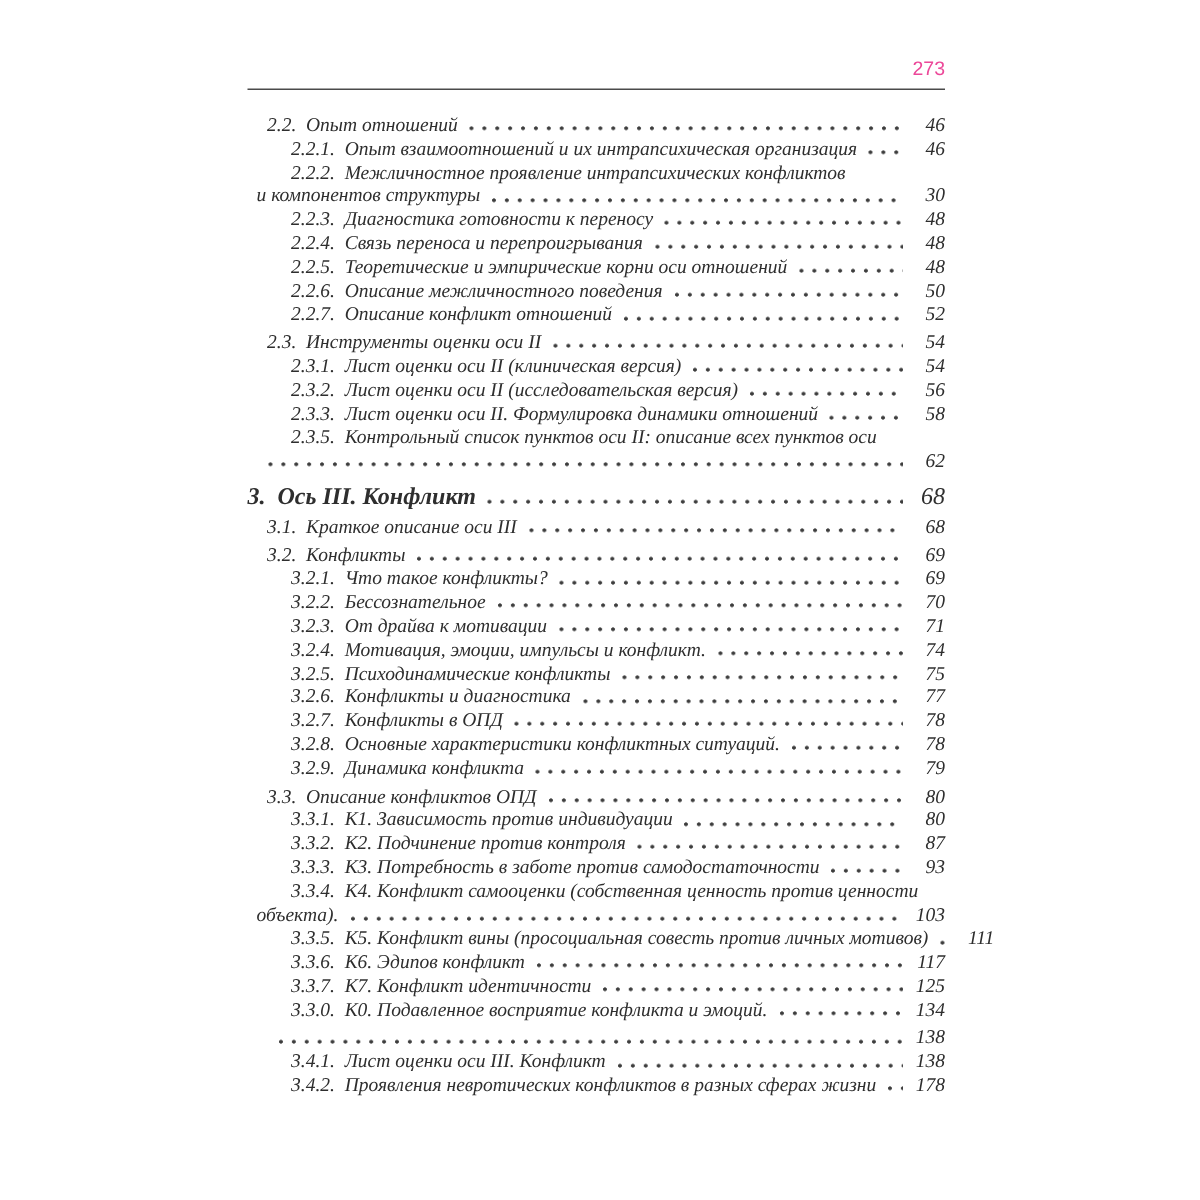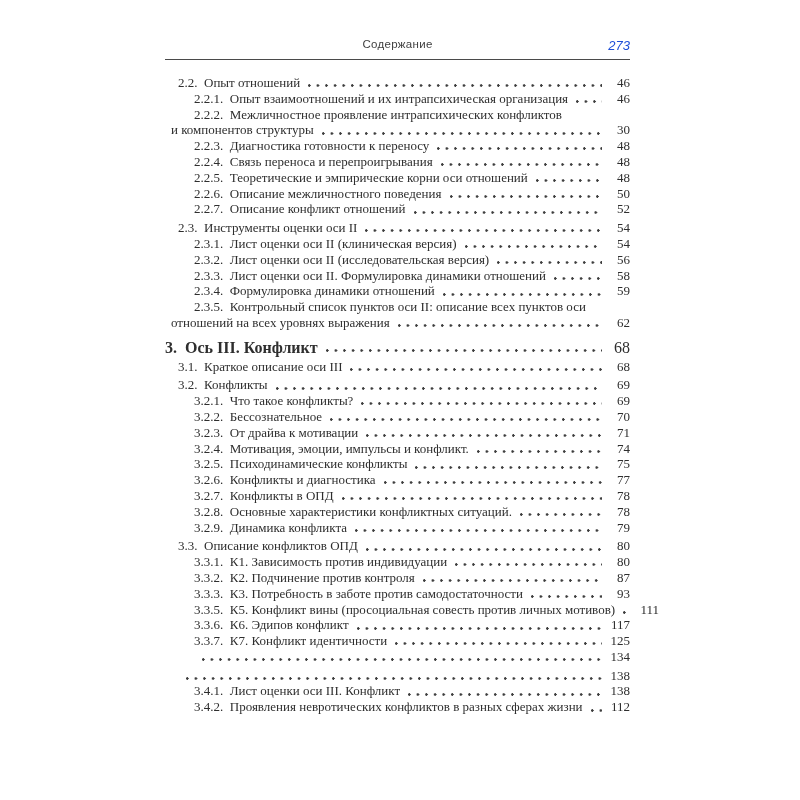--- a/index.html
+++ b/index.html
@@ -31,42 +31,42 @@
     display: block;
     text-align: center;
     font-size: 11.5px;
     letter-spacing: 0.3px;
   }
   .running-head .head-pagenum {
     position: absolute;
     right: 0;
     top: 0;
     font-size: 13px;
-    color: #1d4ed8;
-    font-style: italic;
+    color: #ec4899;
   }
   .head-rule {
     border: none;
     border-top: 1.5px solid #4a4a4a;
     margin: 5px 0 0 0;
     height: 0;
   }
   .toc {
     margin-top: 15px;
     font-size: 13px;
     line-height: 15.8px;
   }
   .entry { margin: 0; }
   .entry.lvl1 { margin-top: 9px; font-size: 16px; }
   .entry.lvl1 .txt { font-weight: bold; }
   .entry.lvl2 { margin-top: 3px; padding-left: 13px; }
   .entry.lvl3 { padding-left: 29px; }
   .line {
     display: flex;
     align-items: flex-end;
+    font-style: italic;
   }
   .line.wrap { margin-left: -23px; justify-content: center; }
   .txt {
     white-space: nowrap;
     flex: none;
   }
   .leader {
     flex: 1 1 auto;
     min-width: 10px;
     height: 14px;
@@ -81,21 +81,20 @@
     min-width: 24px;
     text-align: right;
     white-space: nowrap;
   }
 </style>
 </head>
 <body>
 
 <div class="page">
   <div class="running-head">
-    <span class="head-title">Содержание</span>
     <span class="head-pagenum">273</span>
   </div>
   <hr class="head-rule">
   <div class="toc">
       <div class="entry lvl2">
         <div class="line">
           <span class="txt">2.2. Опыт отношений</span>
           <span class="leader"></span>
           <span class="pg">46</span>
         </div>
@@ -175,31 +174,23 @@
       </div>
       <div class="entry lvl3">
         <div class="line">
           <span class="txt">2.3.3. Лист оценки оси II. Формулировка динамики отношений</span>
           <span class="leader"></span>
           <span class="pg">58</span>
         </div>
       </div>
       <div class="entry lvl3">
         <div class="line">
-          <span class="txt">2.3.4. Формулировка динамики отношений</span>
-          <span class="leader"></span>
-          <span class="pg">59</span>
-        </div>
-      </div>
-      <div class="entry lvl3">
-        <div class="line">
           <span class="txt">2.3.5. Контрольный список пунктов оси II: описание всех пунктов оси</span>
         </div>
         <div class="line wrap">
-          <span class="txt">отношений на всех уровнях выражения</span>
           <span class="leader"></span>
           <span class="pg">62</span>
         </div>
       </div>
       <div class="entry lvl1">
         <div class="line">
           <span class="txt">3. Ось III. Конфликт</span>
           <span class="leader"></span>
           <span class="pg">68</span>
         </div>
@@ -304,20 +295,30 @@
       </div>
       <div class="entry lvl3">
         <div class="line">
           <span class="txt">3.3.3. К3. Потребность в заботе против самодостаточности</span>
           <span class="leader"></span>
           <span class="pg">93</span>
         </div>
       </div>
       <div class="entry lvl3">
         <div class="line">
+          <span class="txt">3.3.4. К4. Конфликт самооценки (собственная ценность против ценности</span>
+        </div>
+        <div class="line wrap">
+          <span class="txt">объекта).</span>
+          <span class="leader"></span>
+          <span class="pg">103</span>
+        </div>
+      </div>
+      <div class="entry lvl3">
+        <div class="line">
           <span class="txt">3.3.5. К5. Конфликт вины (просоциальная совесть против личных мотивов)</span>
           <span class="leader"></span>
           <span class="pg">111</span>
         </div>
       </div>
       <div class="entry lvl3">
         <div class="line">
           <span class="txt">3.3.6. К6. Эдипов конфликт</span>
           <span class="leader"></span>
           <span class="pg">117</span>
@@ -325,20 +326,21 @@
       </div>
       <div class="entry lvl3">
         <div class="line">
           <span class="txt">3.3.7. К7. Конфликт идентичности</span>
           <span class="leader"></span>
           <span class="pg">125</span>
         </div>
       </div>
       <div class="entry lvl3">
         <div class="line">
+          <span class="txt">3.3.0. К0. Подавленное восприятие конфликта и эмоций.</span>
           <span class="leader"></span>
           <span class="pg">134</span>
         </div>
       </div>
       <div class="entry lvl2">
         <div class="line">
           <span class="leader"></span>
           <span class="pg">138</span>
         </div>
       </div>
@@ -346,17 +348,17 @@
         <div class="line">
           <span class="txt">3.4.1. Лист оценки оси III. Конфликт</span>
           <span class="leader"></span>
           <span class="pg">138</span>
         </div>
       </div>
       <div class="entry lvl3">
         <div class="line">
           <span class="txt">3.4.2. Проявления невротических конфликтов в разных сферах жизни</span>
           <span class="leader"></span>
-          <span class="pg">112</span>
+          <span class="pg">178</span>
         </div>
       </div>
     </div>
 </div>
 
 </body></html>

